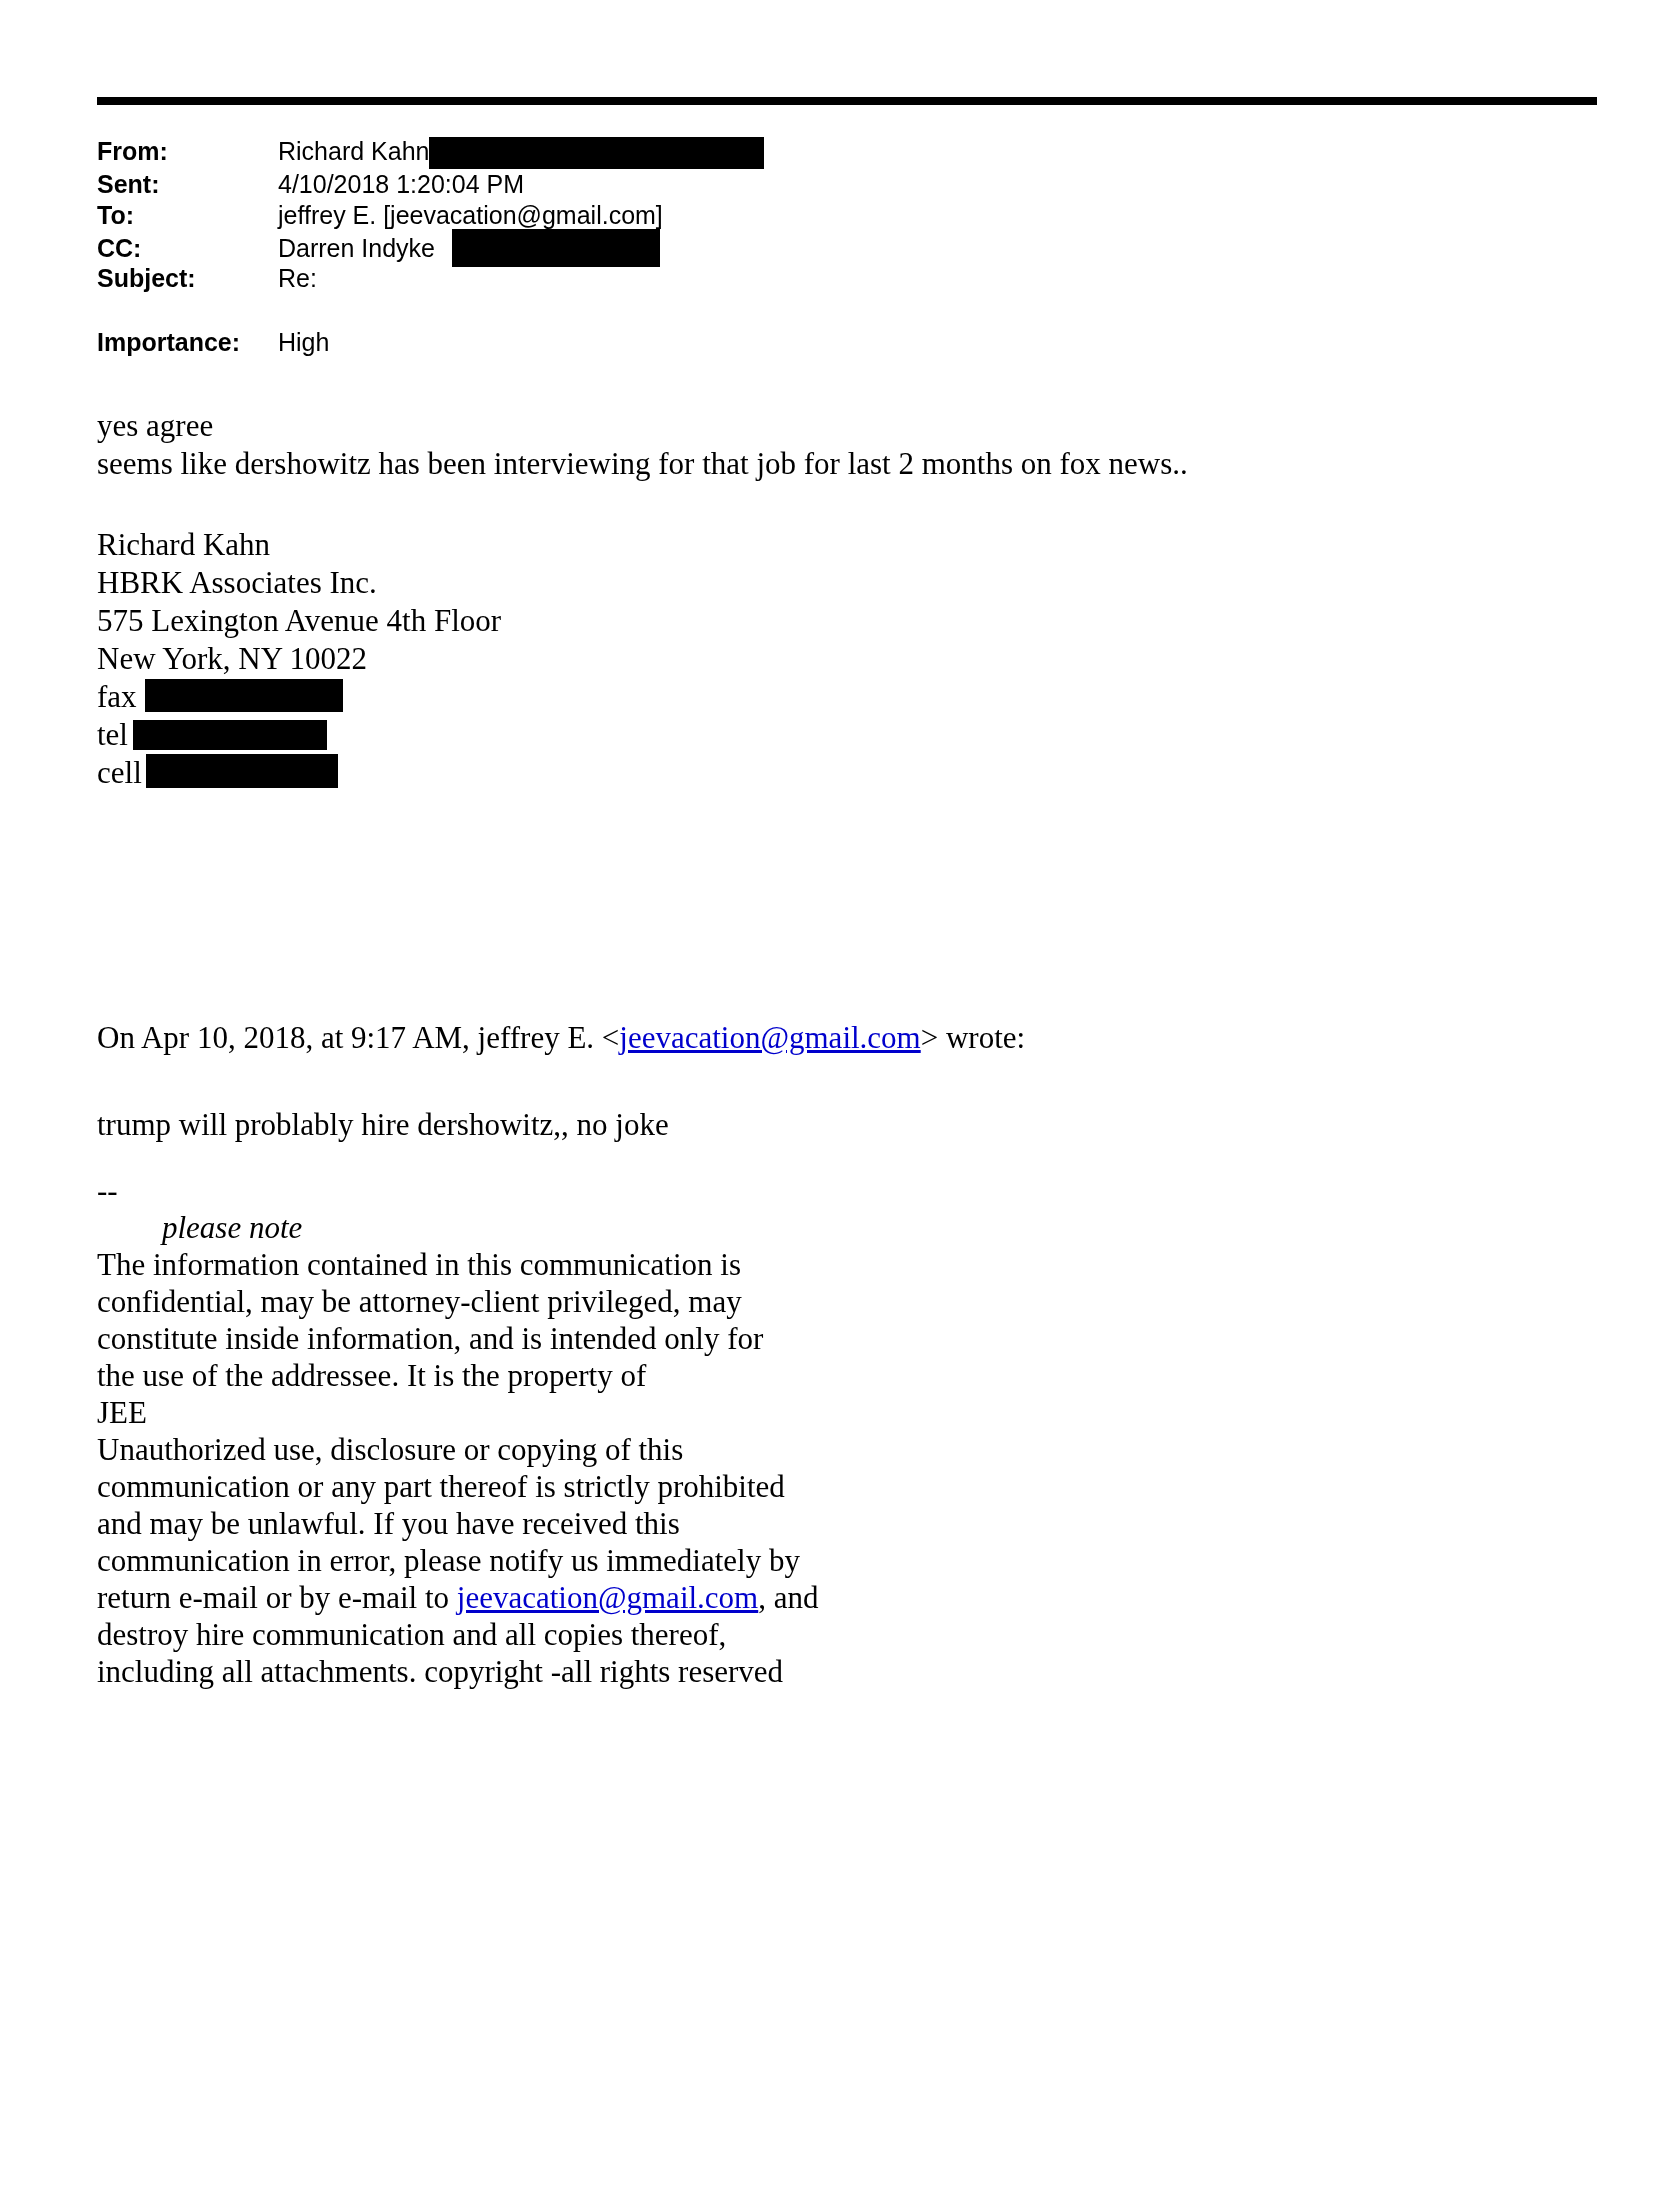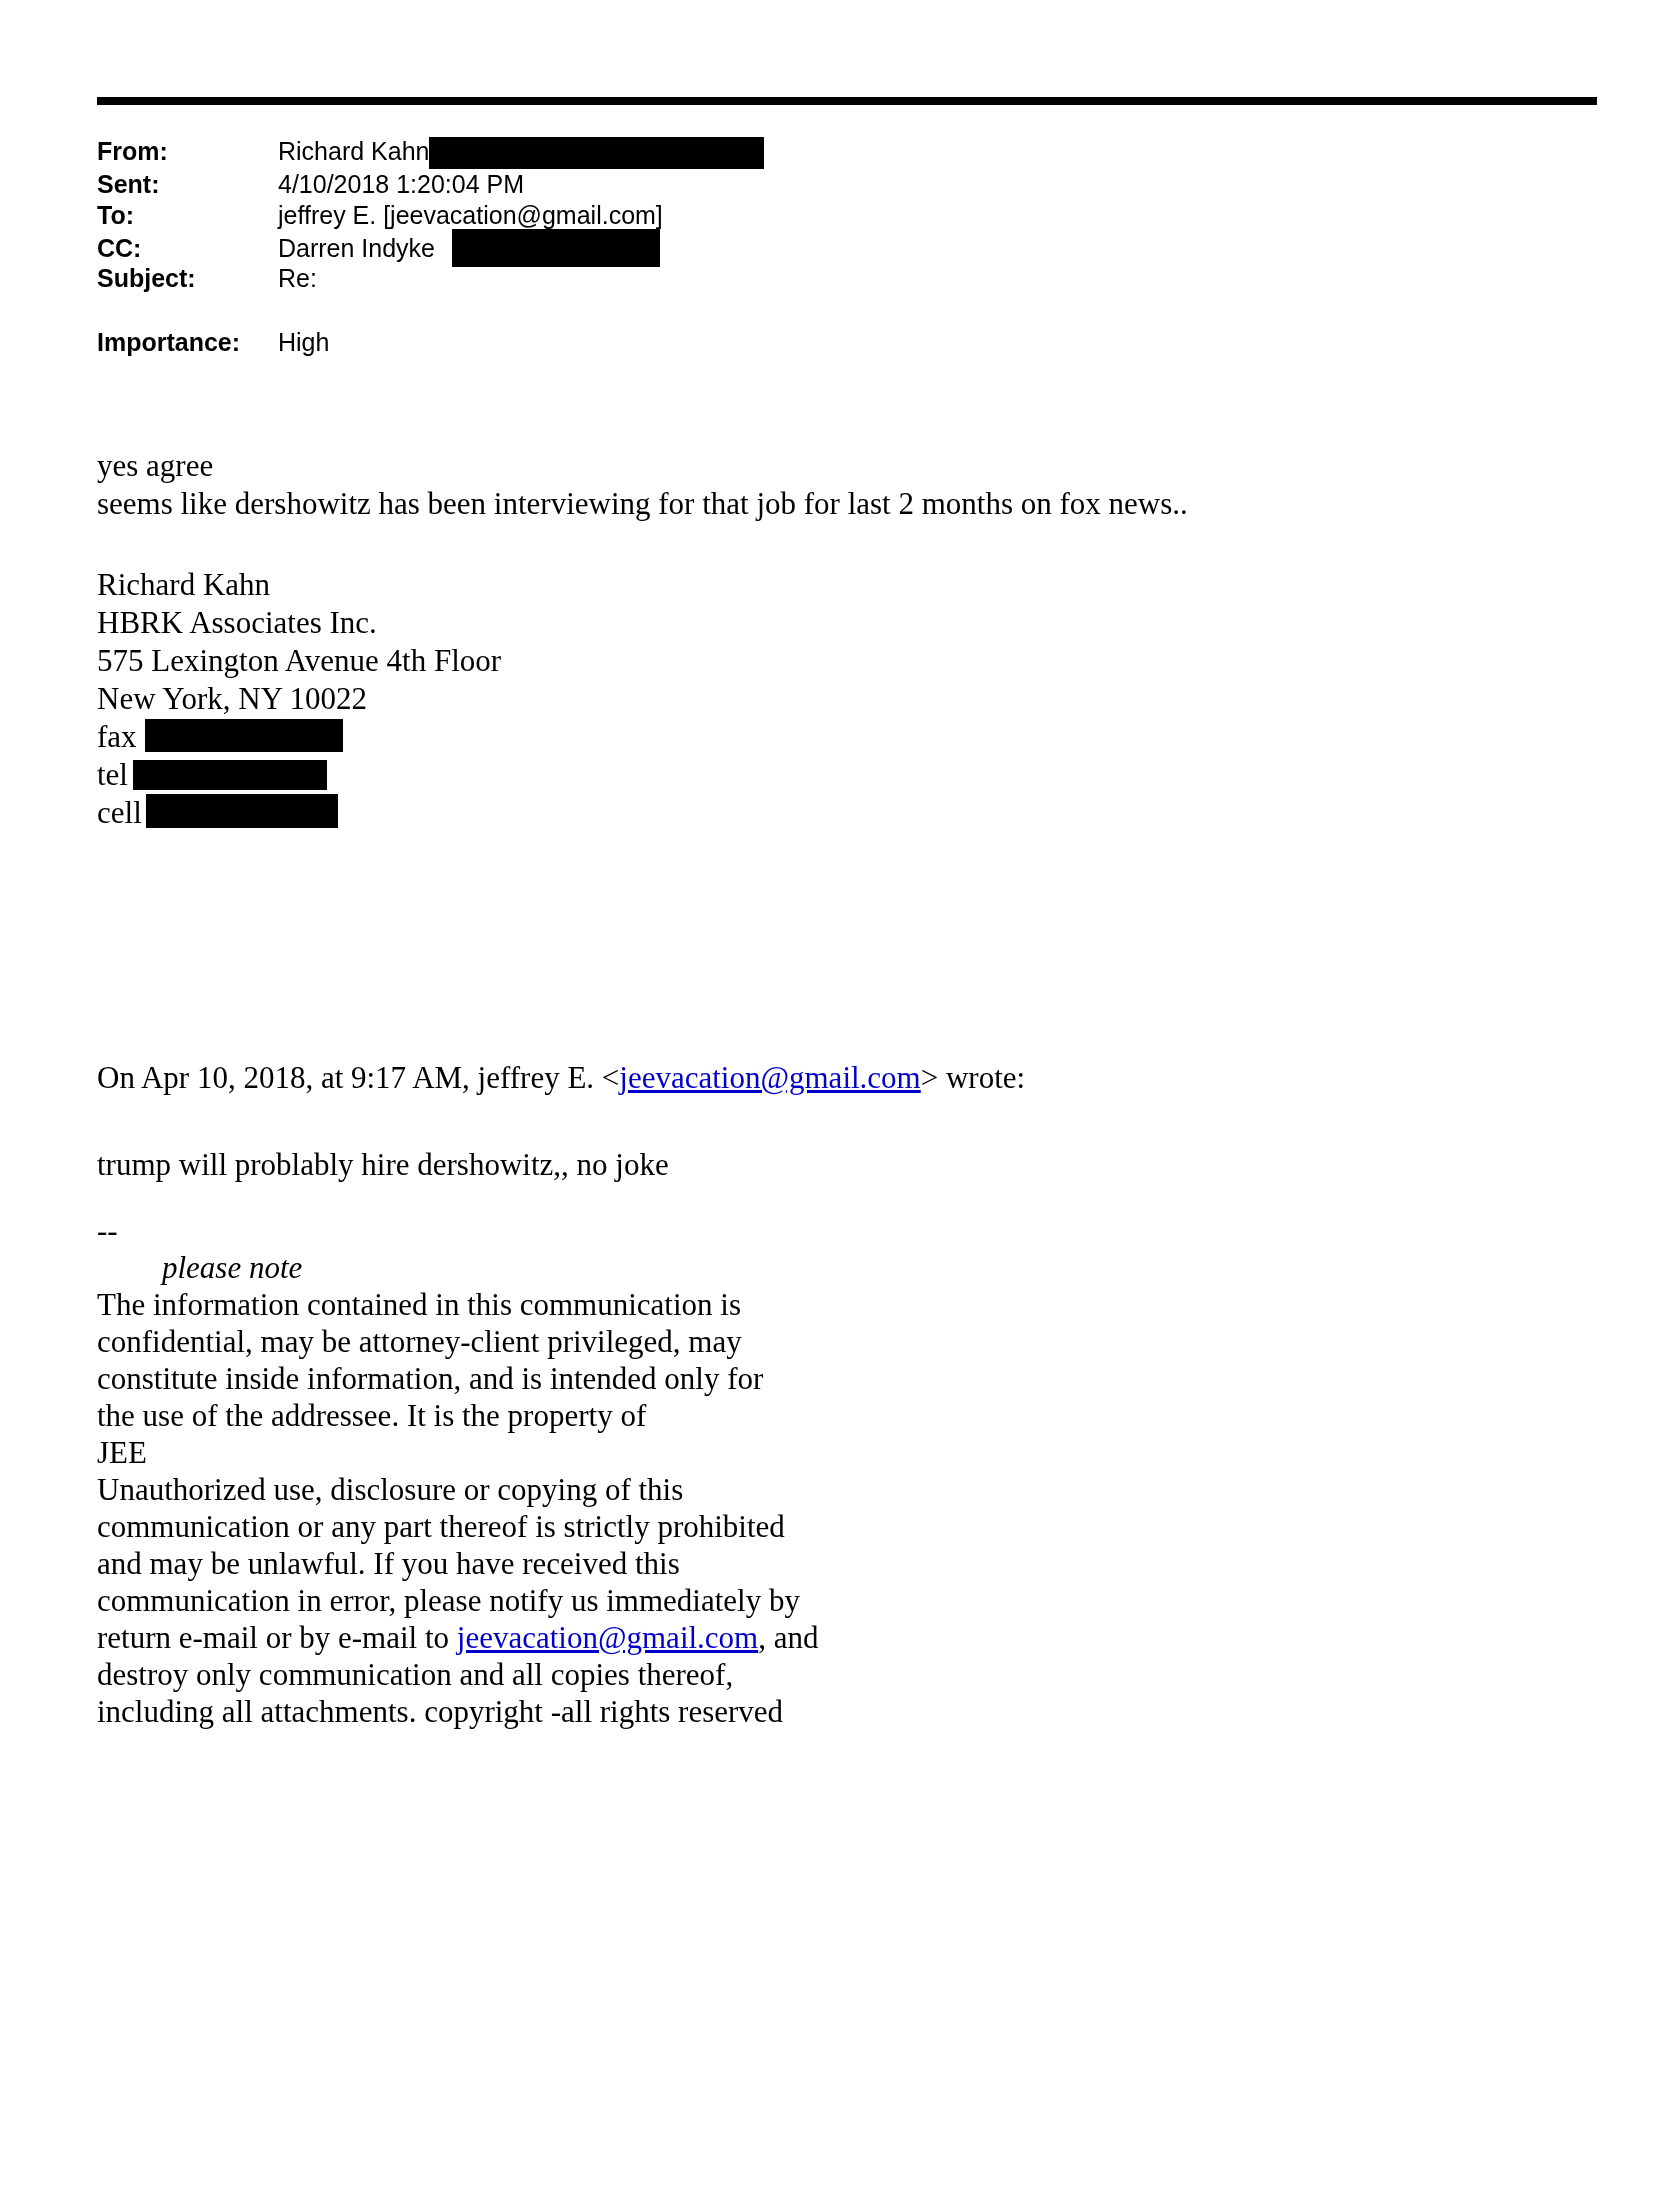--- a/index.html
+++ b/index.html
@@ -44,21 +44,20 @@
     vertical-align: -5.2px;
   }
   
   .serif {
     position: absolute;
     left: 97px;
     font-family: "Liberation Serif", "DejaVu Serif", serif;
     font-size: 31px;
     line-height: 38px;
     white-space: nowrap;
-    margin-top: 40px;
   }
   .disclaimer { line-height: 37px; }
   .indent { padding-left: 65px; font-style: italic; }
   .link {
     color: #0000cc;
     text-decoration: underline;
     cursor: pointer;
   }
   
   .bates {
@@ -136,20 +135,20 @@
     <div>constitute inside information, and is intended only for</div>
     <div>the use of the addressee. It is the property of</div>
     <div>JEE</div>
     <div>Unauthorized use, disclosure or copying of this</div>
     <div>communication or any part thereof is strictly prohibited</div>
     <div>and may be unlawful. If you have received this</div>
     <div>communication in error, please notify us immediately by</div>
     <div>
       <span>return e-mail or by e-mail to </span><a class="link">jeevacation@gmail.com</a><span>, and</span>
     </div>
-    <div>destroy only communication and all copies thereof,</div>
+    <div>destroy hire communication and all copies thereof,</div>
     <div>including all attachments. copyright -all rights reserved</div>
   </div>
 
   <div class="bates">HOUSE_OVERSIGHT_032764</div>
 
 </div>
 
 
 </body></html>

